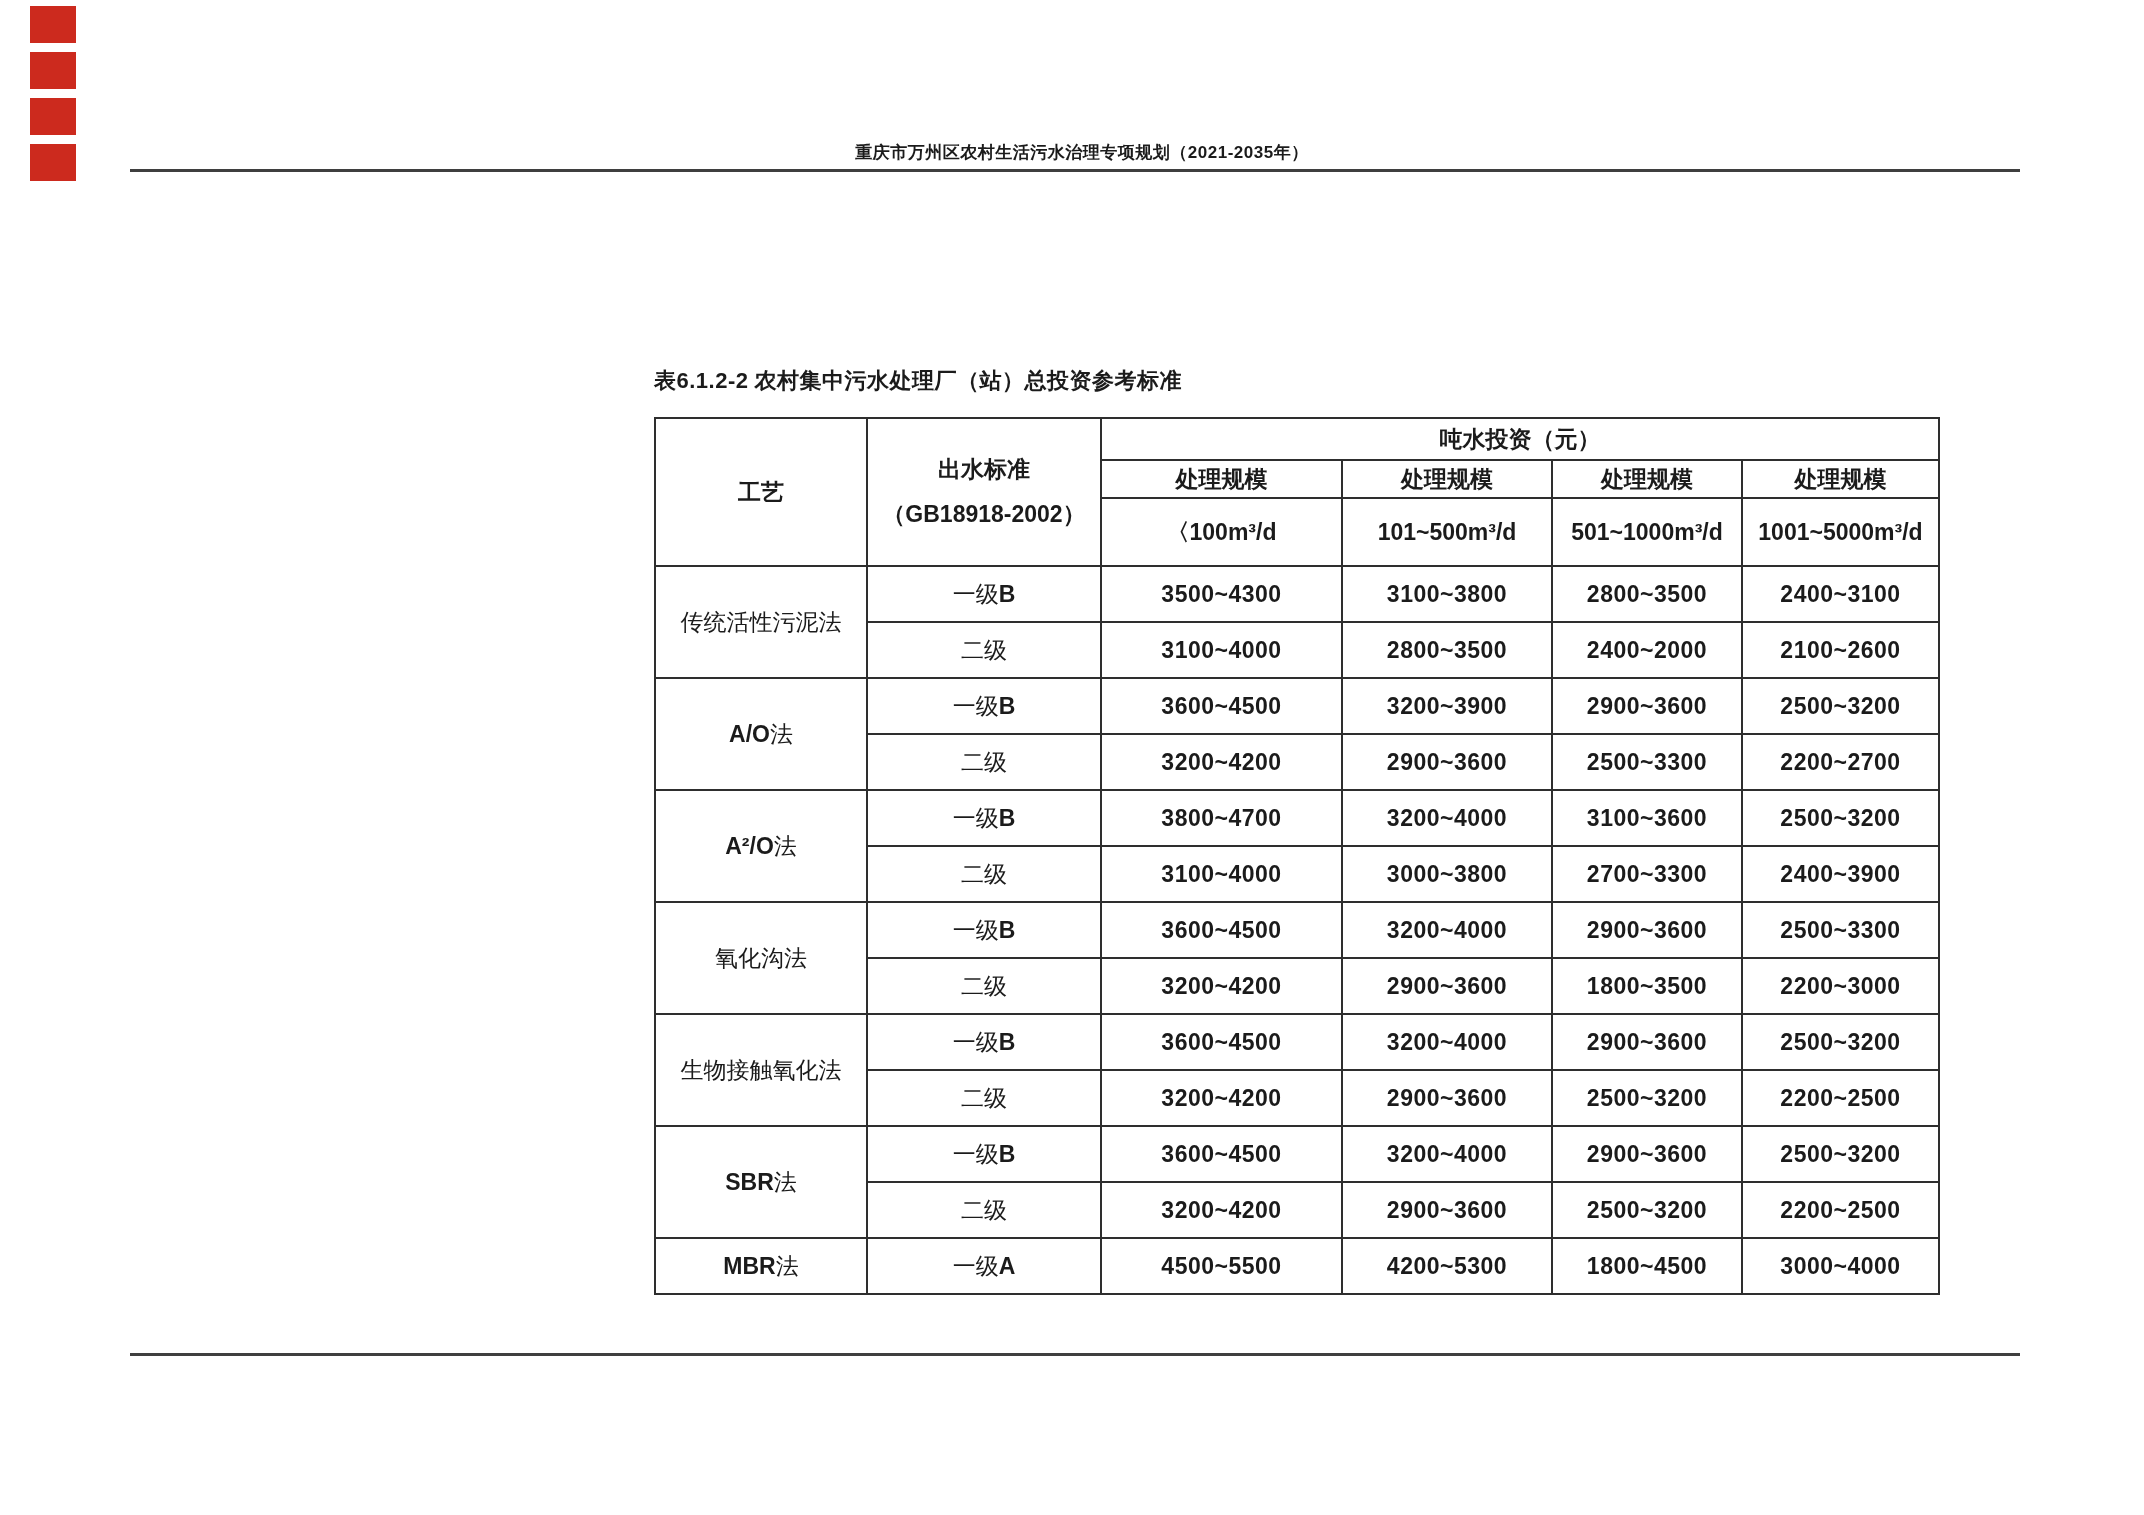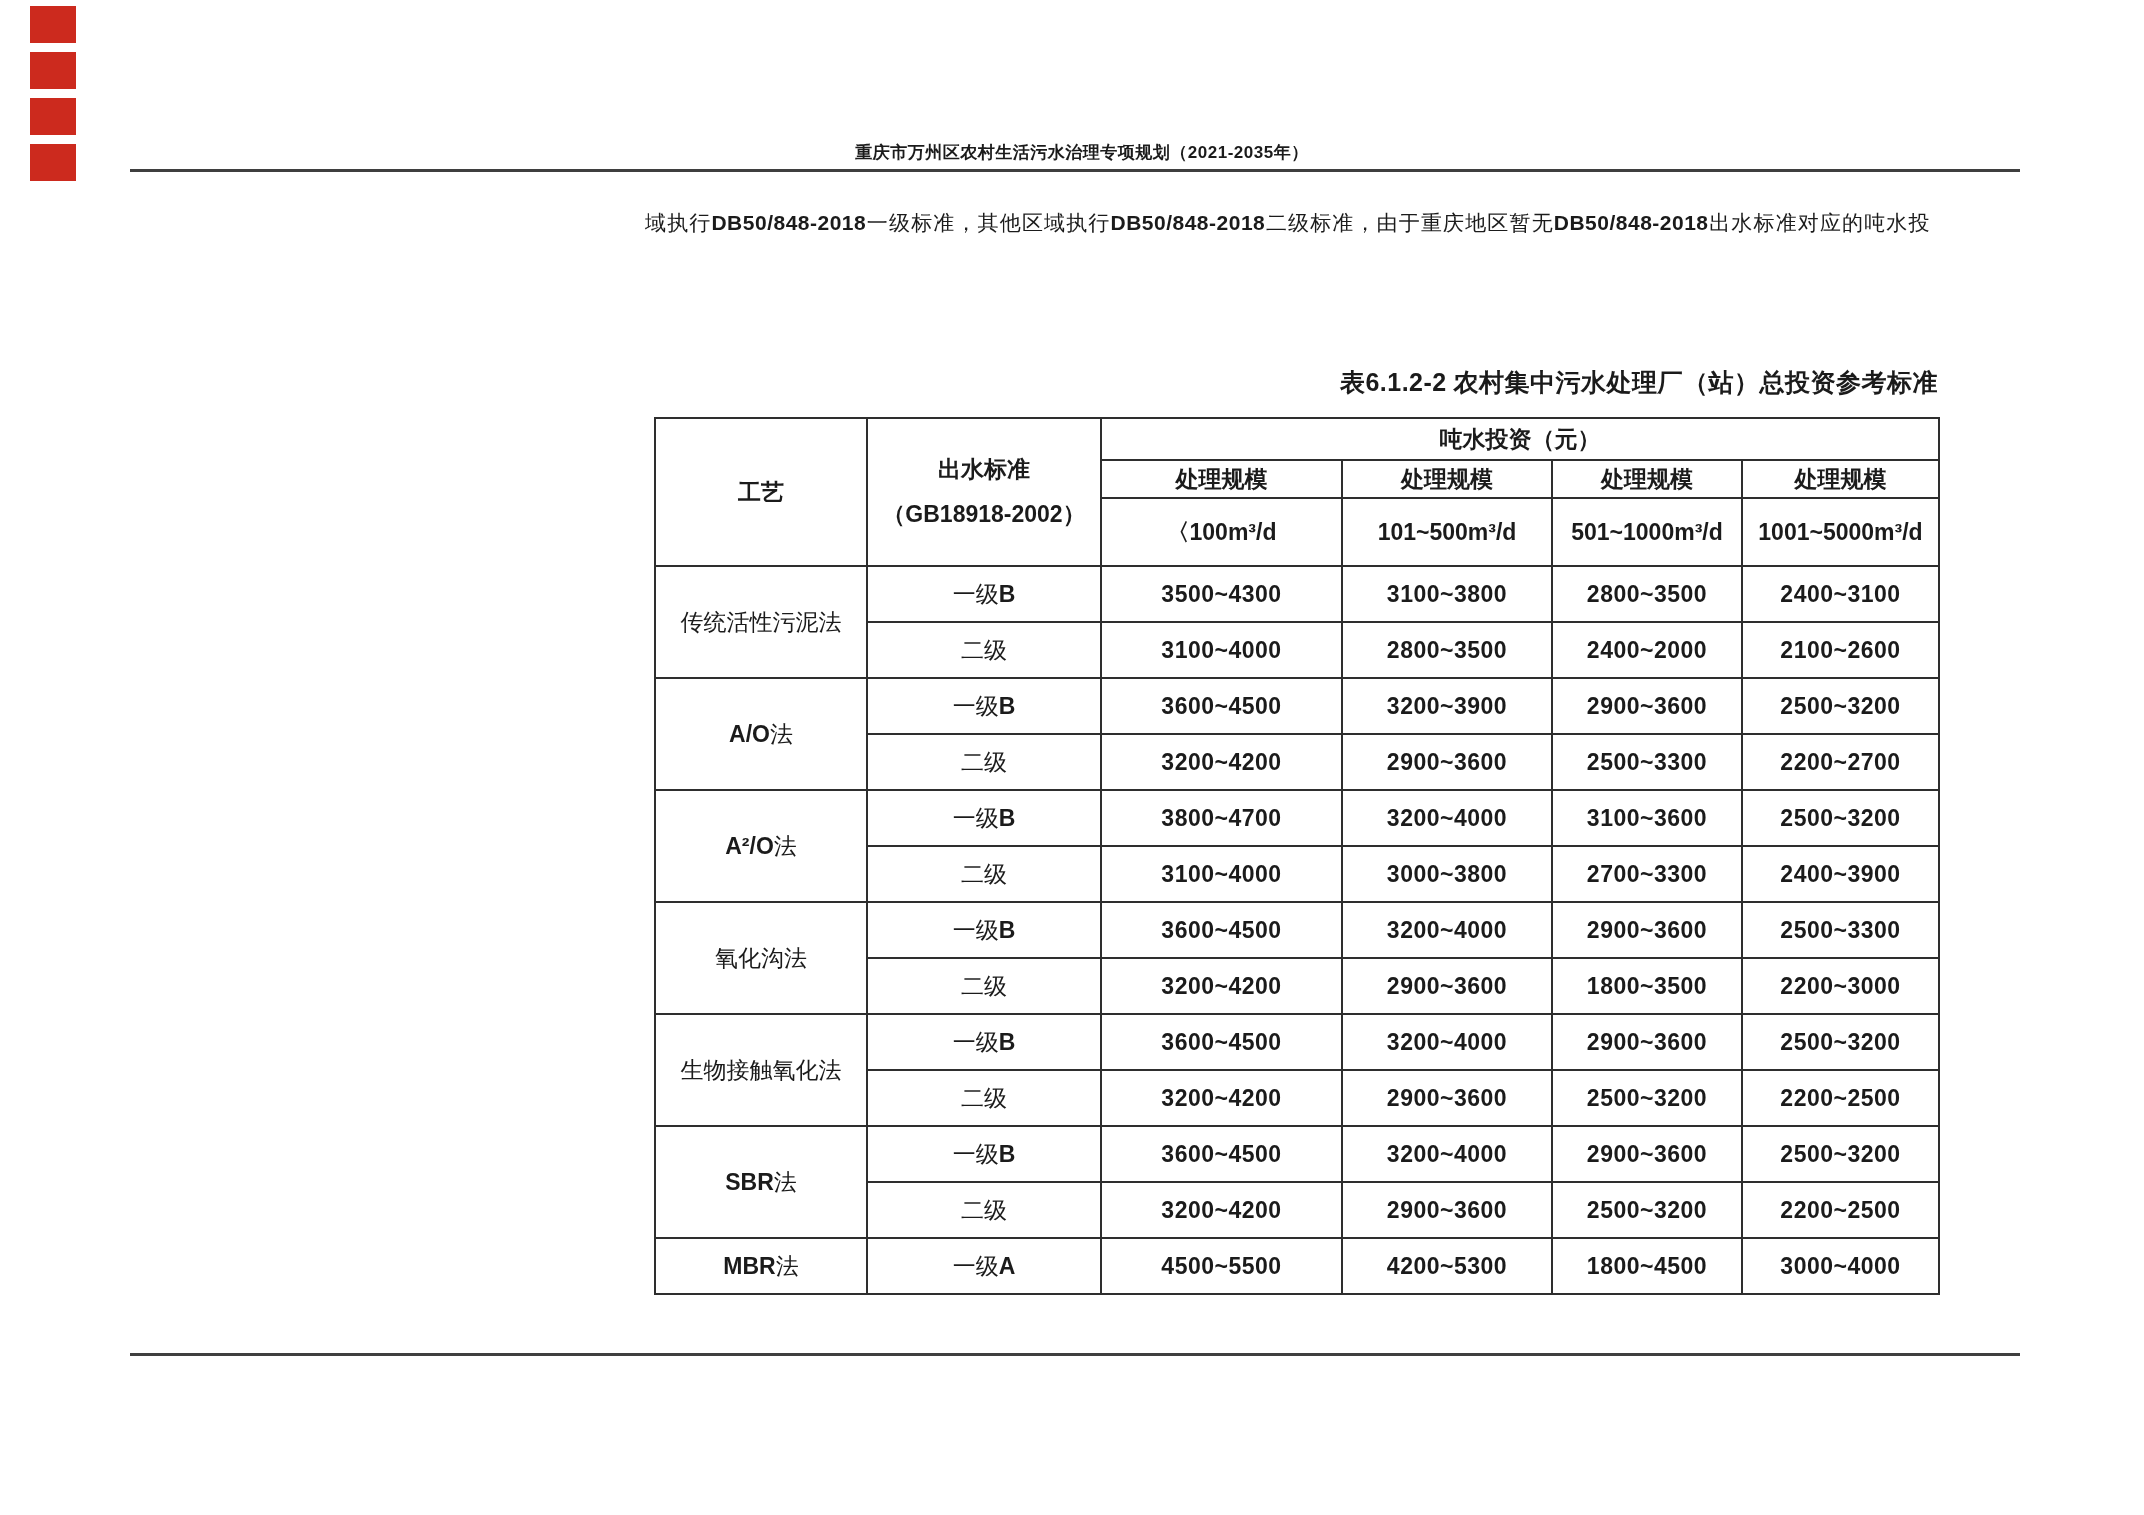--- a/index.html
+++ b/index.html
@@ -22,22 +22,22 @@
   .rule-bottom{top:1353px;}
 
   .body-text{position:absolute;left:645px;top:190px;width:1285px;font-size:21px;}
   .para-line{
     line-height:66px;height:66px;text-align:justify;text-align-last:justify;
     letter-spacing:.5px;
   }
   .para-line.indent{text-indent:38px;}
 
   .table-title{
-    position:absolute;left:654px;top:366px;width:1284px;text-align:right;
-    font-size:25px;font-weight:bold;letter-spacing:.5px;
+    position:absolute;left:654px;top:366px;width:1284px;text-align:left;
+    font-size:22px;font-weight:bold;letter-spacing:.5px;
   }
 
   table.inv{
     position:absolute;left:654px;top:417px;width:1284px;
     border-collapse:collapse;table-layout:fixed;
   }
   table.inv td,table.inv th{
     border:2px solid #2e2e2e;text-align:center;vertical-align:middle;
     font-size:23px;font-weight:normal;padding:0;overflow:hidden;
   }
@@ -63,21 +63,20 @@
     <div class="scan-mark" style="background-color: rgb(204, 42, 30);"></div>
     <div class="scan-mark" style="background-color: rgb(204, 42, 30);"></div>
     <div class="scan-mark" style="background-color: rgb(204, 42, 30);"></div>
     <div class="scan-mark" style="background-color: rgb(204, 42, 30);"></div>
   </div>
 
   <div class="doc-header">重庆市万州区农村生活污水治理专项规划（<span class="lat">2021-2035</span>年）</div>
   <div class="rule rule-top"></div>
 
   <div class="body-text">
-    <div class="para-line">域执行<span class="lat">DB50/848-2018</span>一级标准，其他区域执行<span class="lat">DB50/848-2018</span>二级标准，由于重庆地区暂无<span class="lat">DB50/848-2018</span>出水标准对应的吨水投</div>
   </div>
 
   <div class="table-title">表<span class="lat">6.1.2-2</span> 农村集中污水处理厂（站）总投资参考标准</div>
 
   <table class="inv">
     <colgroup>
       <col style="width:212px">
         <col style="width:234px">
         <col style="width:241px">
       <col style="width:210px">

